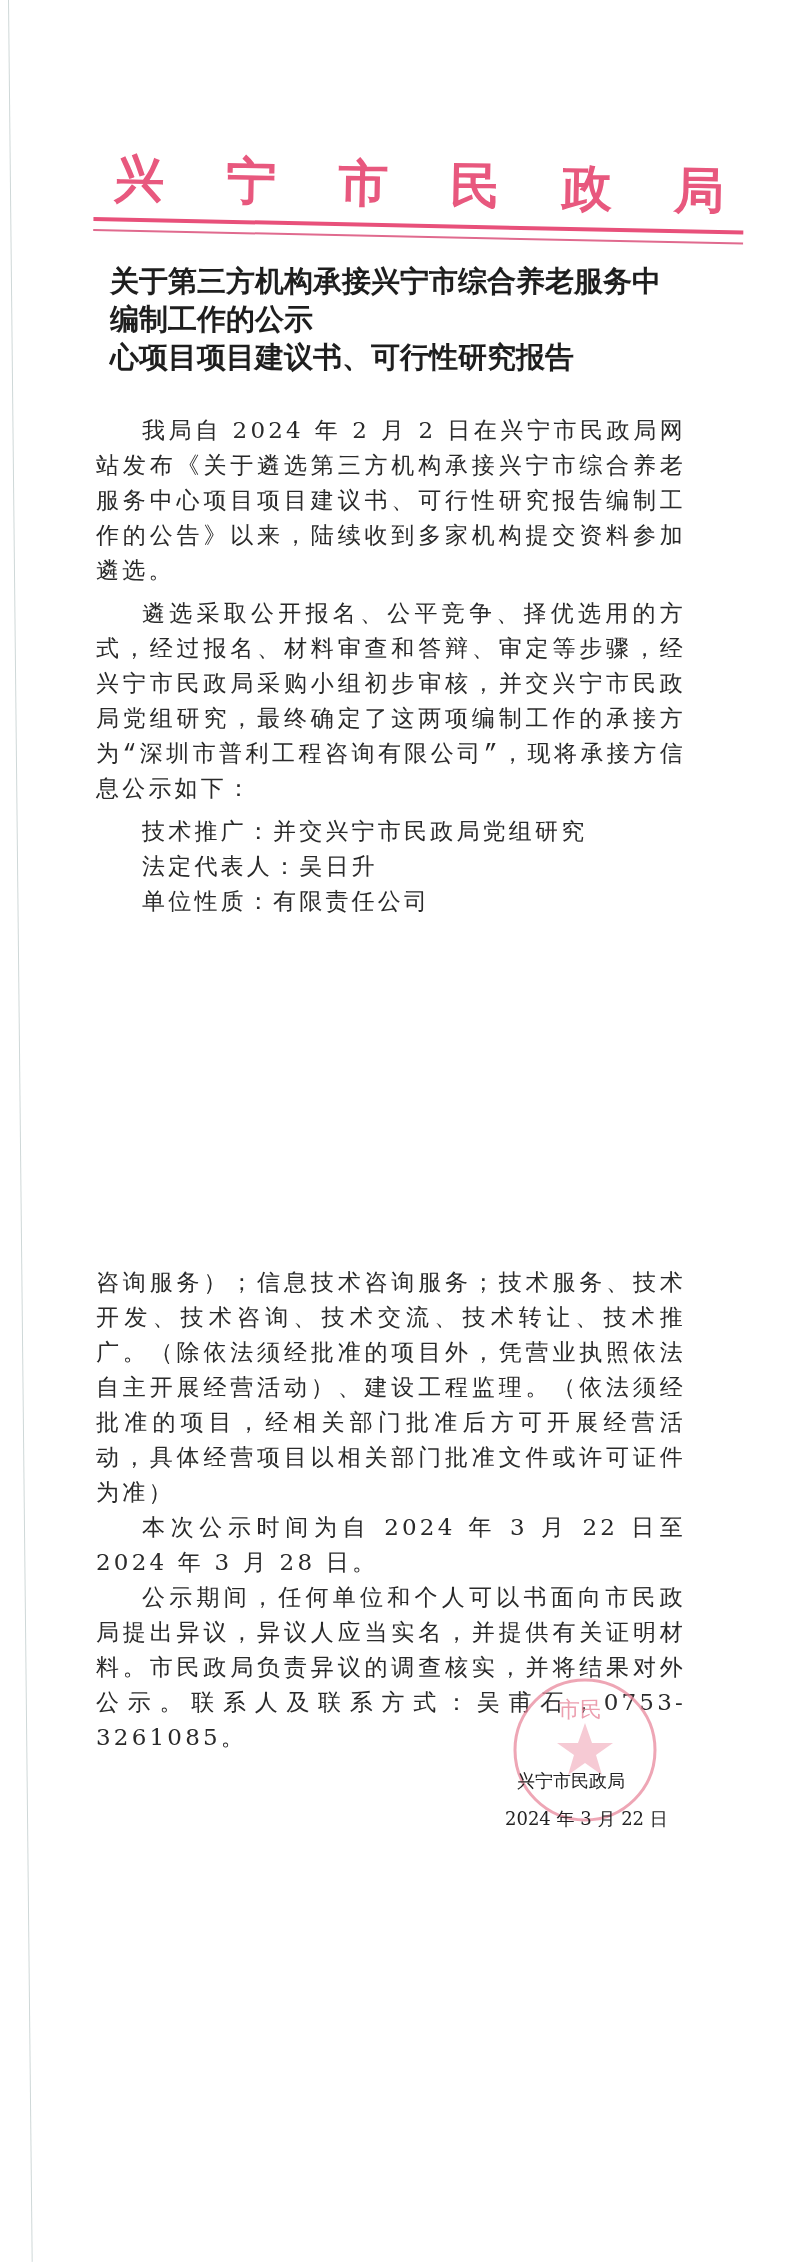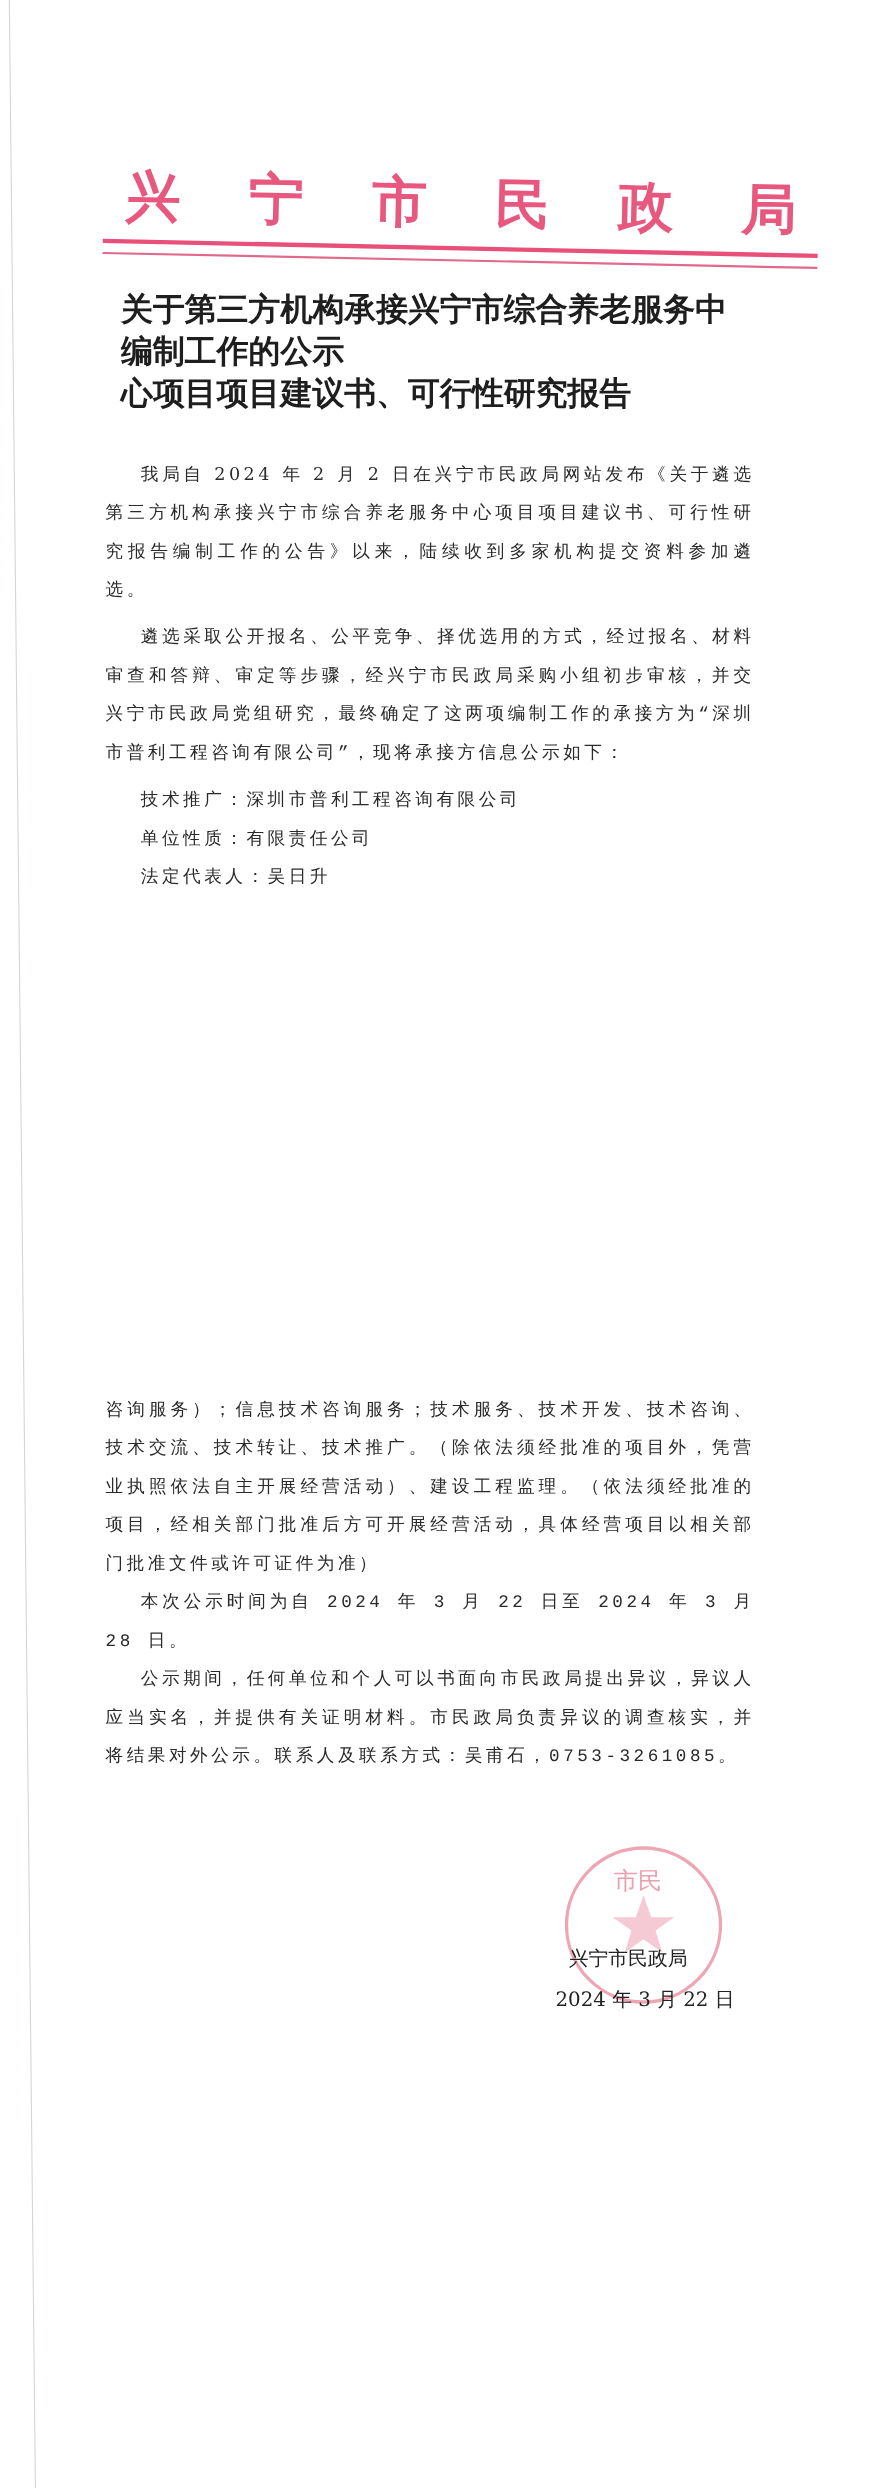--- a/index.html
+++ b/index.html
@@ -12,21 +12,21 @@
     .letterhead-title { position: absolute; left: 20px; top: 0; width: 610px;
                         display: flex; justify-content: space-between;
                         font-family: "DejaVu Serif", serif; font-size: 50px; font-weight: bold;
                         color: #e8587e; letter-spacing: 0; }
     .rule-thick { position: absolute; left: 0; top: 72px; width: 650px; height: 4px; background: #e8507a; }
     .rule-thin  { position: absolute; left: 0; top: 84px; width: 650px; height: 2px; background: #e06a8e; }
     .doc-title { position: absolute; left: 110px; top: 262px; width: 580px; 
                  font-family: "DejaVu Serif", serif; font-weight: bold; font-size: 29px;
                  line-height: 38px; color: #1e1e1e; }
     .doc-title div { white-space: nowrap; }
-    .body-text { position: absolute; left: 96px; width: 590px; font-size: 16px;
+    .body-text { position: absolute; left: 96px; width: 590px; font-size: 23px;
                  line-height: 35px; letter-spacing: 3.2px; color: #2a2a2a; text-align: justify; }
     .para { text-indent: 2em; margin: 0; }
     .field { margin: 0; padding-left: 2em; }
     .signature { position: absolute; left: 505px; top: 1762px; font-size: 18px; line-height: 38px; color: #222; }
     .signature div { white-space: nowrap; }
     .sig-org { padding-left: 12px; }
     .stamp { position: absolute; left: 510px; top: 1675px; width: 150px; height: 150px; }
   </style>
 </head>
 <body>
@@ -49,31 +49,31 @@
 <div class="doc-title">
   <div>关于第三方机构承接兴宁市综合养老服务中</div>
   <div>编制工作的公示</div>
   <div>心项目项目建议书、可行性研究报告</div>
 </div>
 
 <div class="body-text" style="top:413px;">
   <p class="para">我局自 2024 年 2 月 2 日在兴宁市民政局网站发布《关于遴选第三方机构承接兴宁市综合养老服务中心项目项目建议书、可行性研究报告编制工作的公告》以来，陆续收到多家机构提交资料参加遴选。</p>
   <p class="para" style="margin-top:10px;font-family:Liberation Mono, monospace;">遴选采取公开报名、公平竞争、择优选用的方式，经过报名、材料审查和答辩、审定等步骤，经兴宁市民政局采购小组初步审核，并交兴宁市民政局党组研究，最终确定了这两项编制工作的承接方为“深圳市普利工程咨询有限公司”，现将承接方信息公示如下：</p>
   <p class="field" style="margin-top:6px;">
-    <span>技术推广：</span><span>深圳市普利工程咨询有限公司</span>
+    <span>技术推广：</span><span>并交兴宁市民政局党组研究</span>
+  </p>
+  <p class="field">
+    <span>法定代表人：</span><span>吴日升</span>
   </p>
   <p class="field">
     <span>单位性质：</span><span>有限责任公司</span>
   </p>
-  <p class="field">
-    <span>法定代表人：</span><span>吴日升</span>
-  </p>
 </div>
 
-<div class="body-text" style="top:1265px;font-family:Liberation Mono, monospace;">
+<div class="body-text" style="top:1265px;">
   <p style="margin:0;">咨询服务）；信息技术咨询服务；技术服务、技术开发、技术咨询、技术交流、技术转让、技术推广。（除依法须经批准的项目外，凭营业执照依法自主开展经营活动）、建设工程监理。（依法须经批准的项目，经相关部门批准后方可开展经营活动，具体经营项目以相关部门批准文件或许可证件为准）</p>
   <p class="para">本次公示时间为自 2024 年 3 月 22 日至 2024 年 3 月 28 日。</p>
   <p class="para">公示期间，任何单位和个人可以书面向市民政局提出异议，异议人应当实名，并提供有关证明材料。市民政局负责异议的调查核实，并将结果对外公示。联系人及联系方式：吴甫石，0753-3261085。</p>
 </div>
 
 <svg class="stamp" viewBox="0 0 150 150">
   <circle cx="75" cy="75" r="70" fill="none" stroke="#e8889c" stroke-width="3" opacity="0.75"></circle>
   <polygon points="75,48 82,68 103,68 86,80 92,100 75,88 58,100 64,80 47,68 68,68" fill="#f2b4c2" opacity="0.7"></polygon>
   <text x="48" y="42" font-size="22" fill="#e8889c" opacity="0.8" font-family="DejaVu Serif, serif">市民</text>
 </svg>

